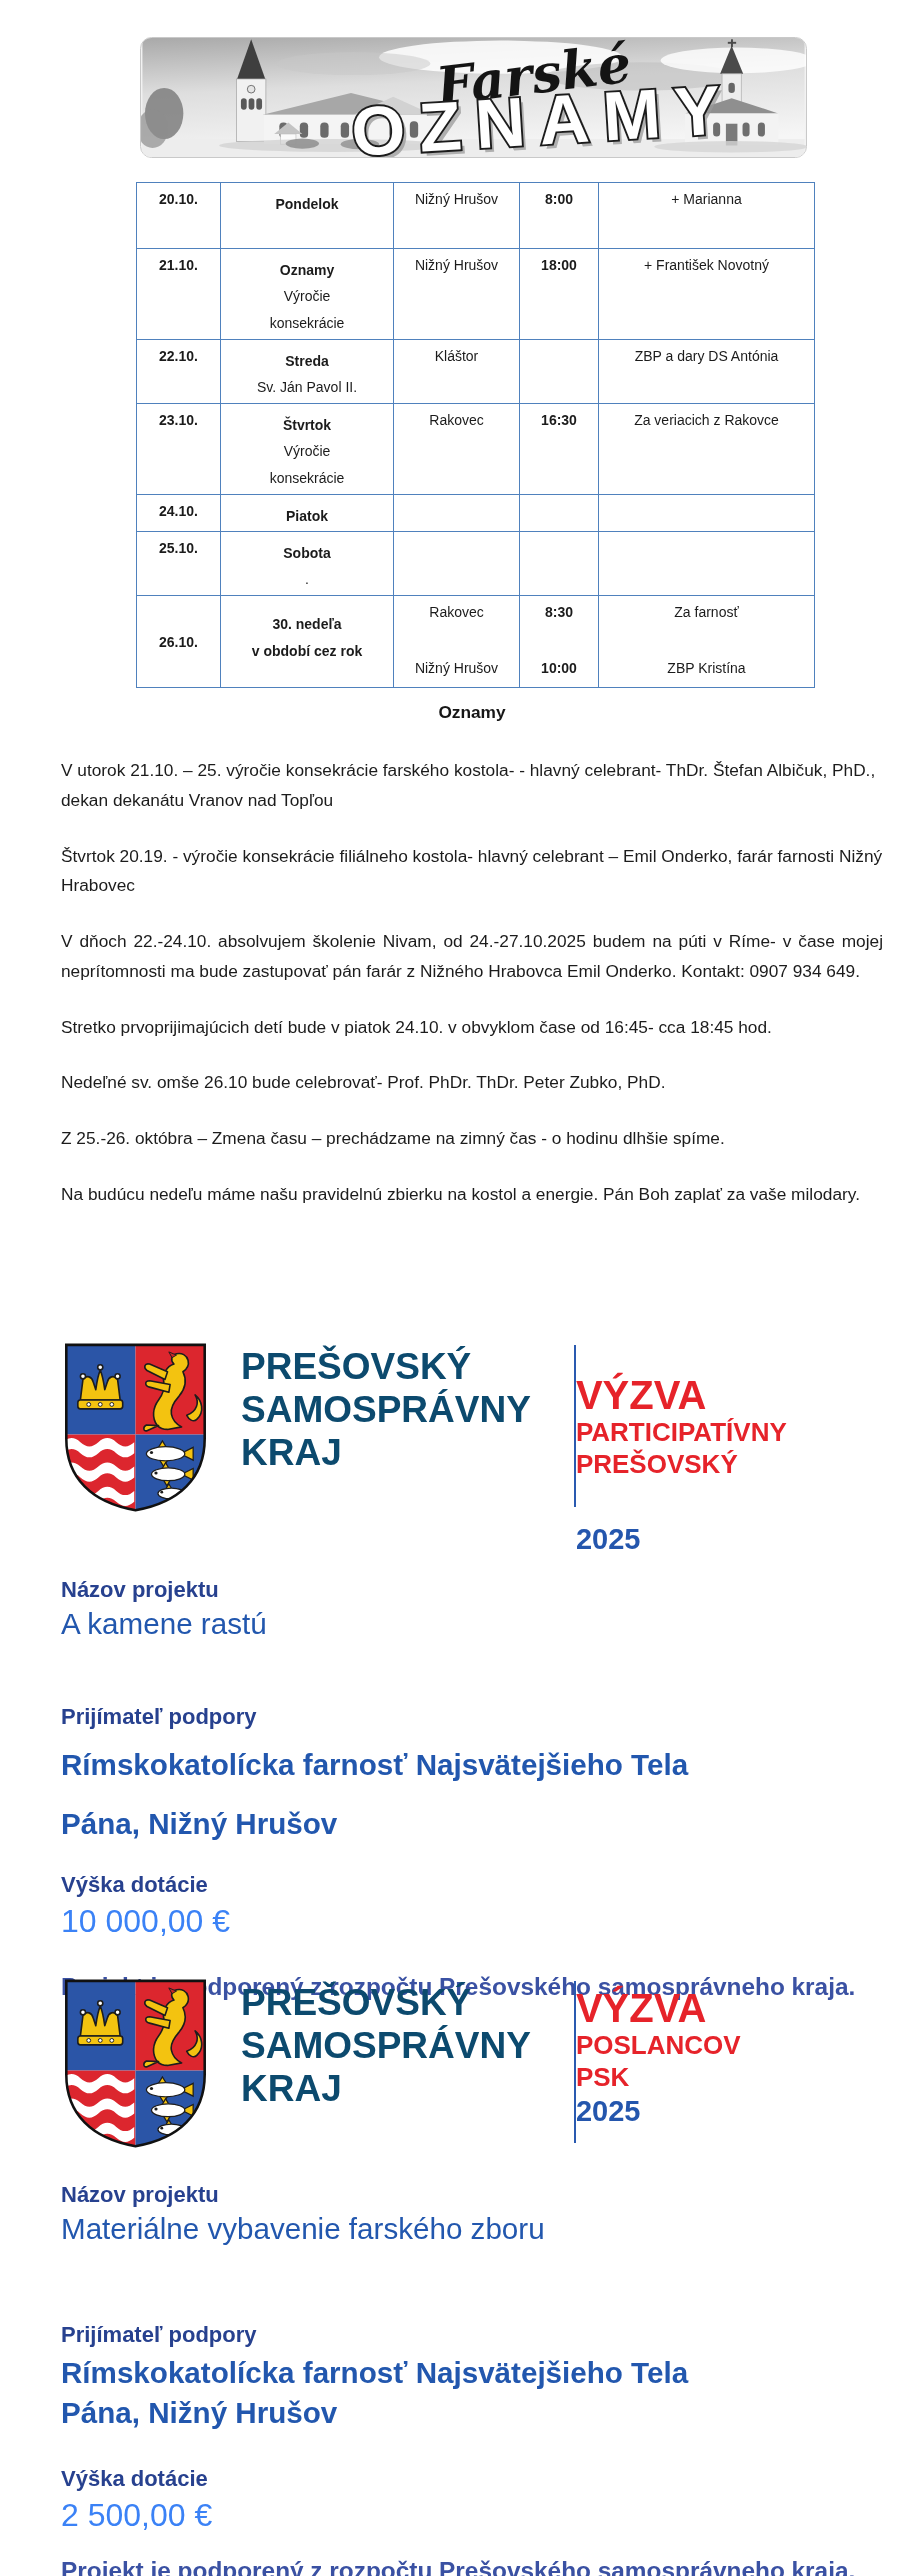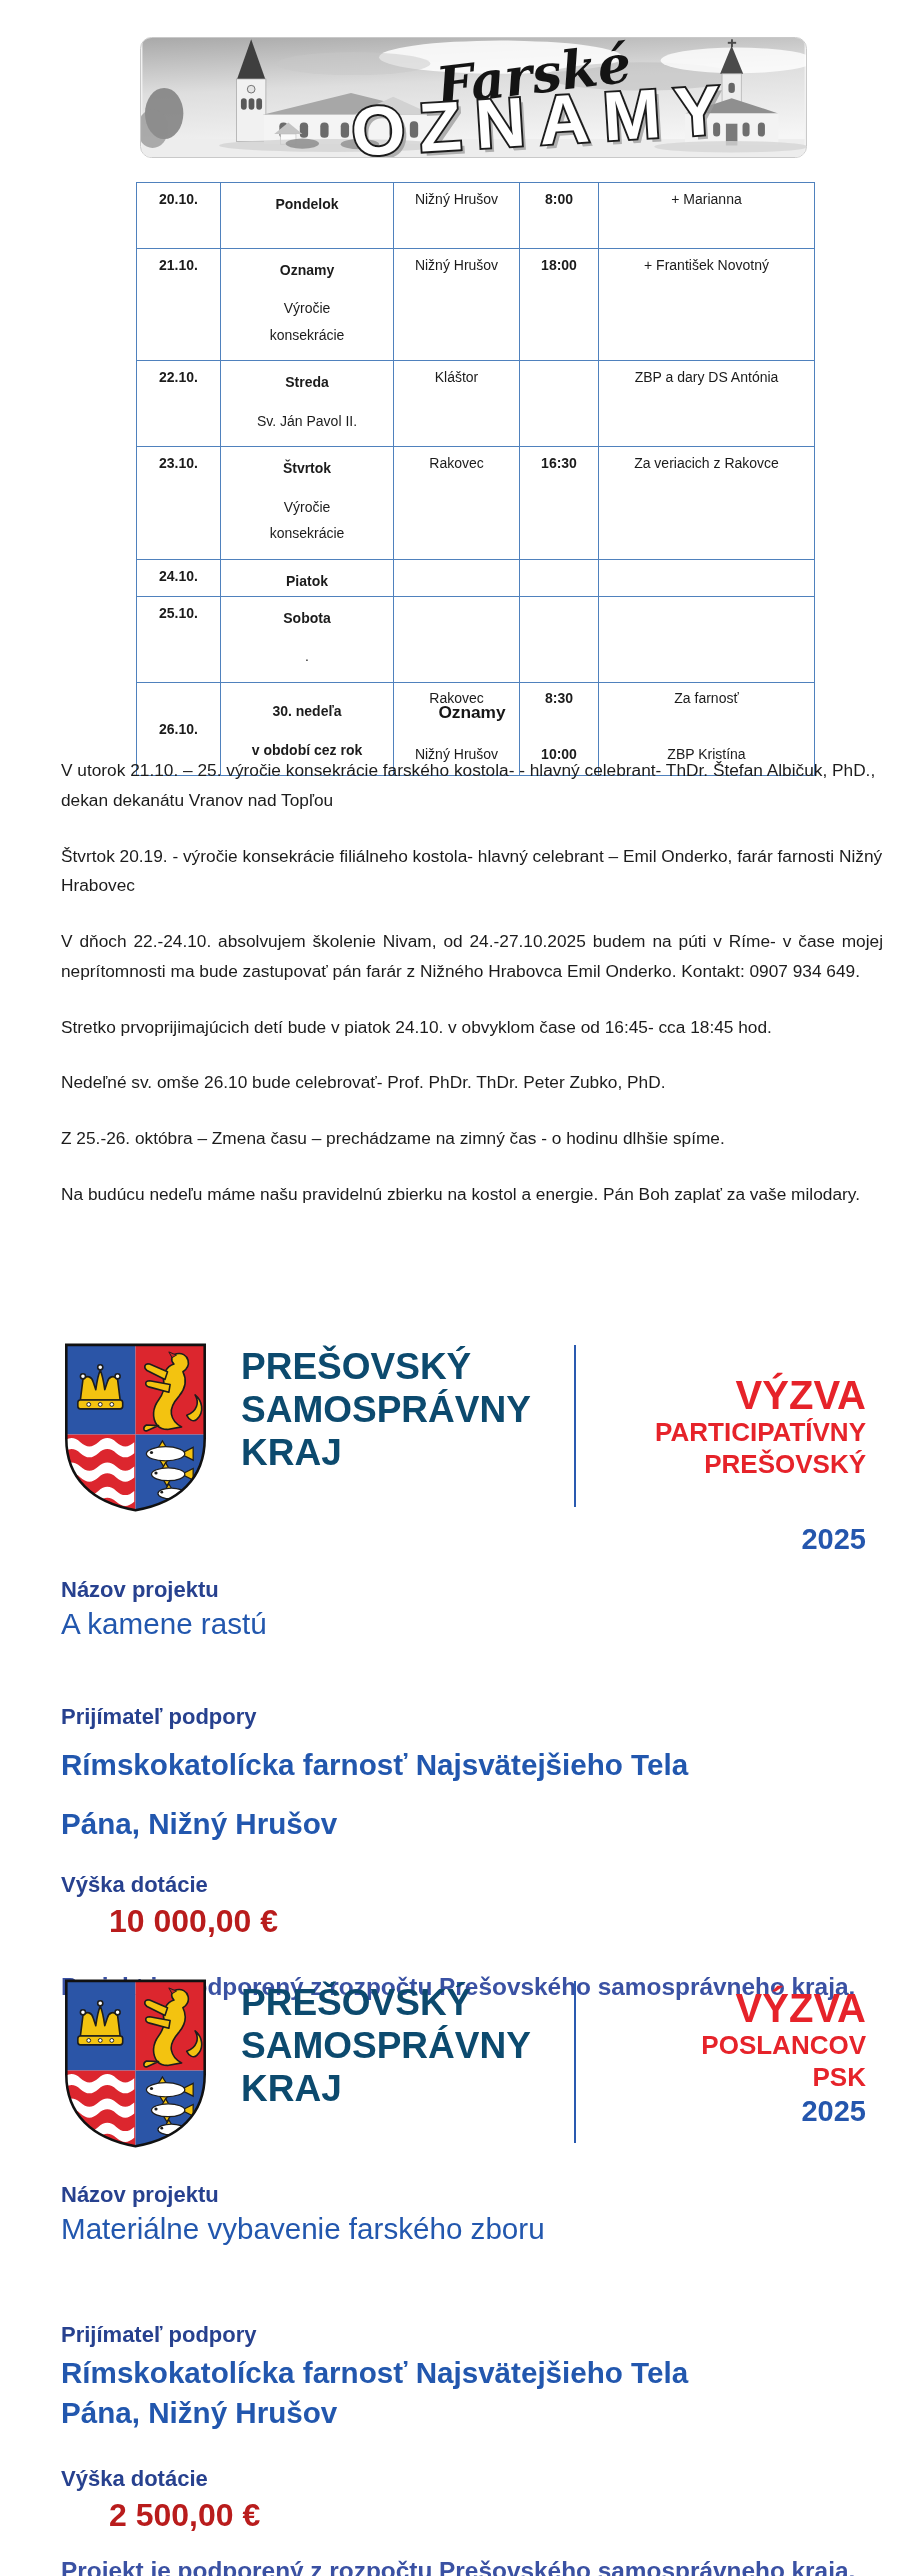--- a/index.html
+++ b/index.html
@@ -20,58 +20,58 @@
     border:1.9px solid #4f81bd;
   }
   table.schedule td{
     border:1.3px solid #4f81bd;vertical-align:top;text-align:center;
     font-size:14px;color:#1b1b1b;padding:7.7px 3.9px 0 3.9px;overflow:hidden;
   }
   tr.r1{height:66px} tr.r2{height:91px} tr.r3{height:64px}
   tr.r4{height:91px} tr.r5{height:37px}  tr.r6{height:64px} tr.r7{height:92px}
   .date-cell{font-weight:bold;}
   .day-cell{font-weight:bold;line-height:1.9;}
-  .day-note{font-weight:normal;max-width:119px;margin:12px auto;line-height:1.9;}
+  .day-note{font-weight:normal;max-width:119px;margin:0 auto;line-height:1.9;}
   .time-cell{font-weight:bold;}
   tr.r7 td.v-middle{vertical-align:middle;padding-top:0;}
   tr.r7 .day-cell{padding-top:15.4px;}
   tr.r7 .day-note{font-weight:bold;max-width:148px;}
   tr.r7 .stack{display:flex;flex-direction:column;justify-content:space-between;height:72px;}
   
   .announcements{position:absolute;left:61px;top:702px;width:822px;}
   .announcements h2{margin:0 0 33px 0;text-align:center;font-size:17.3px;color:#161616;}
   .announcements p{margin:0 0 26px 0;font-size:17.3px;line-height:1.72;color:#1c1c1c;}
   .announcements p.justify{text-align:justify;}
   
   .grant{position:absolute;left:61px;width:805px;}
   #grant1{top:1341px;} #grant2{top:1977px;}
   .logo-row{display:flex;height:179px;align-items:flex-start;}
   .coa{width:149px;flex:none;}
   .org{width:333px;margin-left:31px;padding-top:3.9px;
        font-size:37px;font-weight:bold;color:#0c4a6e;line-height:1.17;}
   .vdivider{width:1.9px;height:162px;background:#2a5ab0;margin-top:3.9px;flex:none;}
-  .call{flex:1;text-align:right;}
+  .call{flex:1;}
   #grant1 .call{padding-top:33px;}
   #grant2 .call{padding-top:10.3px;}
   .call .big{font-size:40px;font-weight:bold;color:#e6232a;line-height:1.08;}
   .call .mid{font-size:26px;font-weight:bold;color:#e6232a;line-height:1.22;}
   .call .year{font-size:29px;font-weight:bold;color:#2456ad;line-height:1.22;}
   #grant1 .call .year{margin-top:41px;}
   .lbl{font-size:22px;font-weight:bold;color:#27418f;}
   .project-name{font-size:29.6px;font-weight:normal;color:#2257ae;margin-top:3.9px;}
   #grant1 .project-label{margin-top:57px;}
   #grant2 .project-label{margin-top:26px;}
   #grant1 .recipient-label{margin-top:63px;}
   #grant2 .recipient-label{margin-top:76px;}
   .recipient{font-size:29.6px;font-weight:bold;color:#2257ae;margin-top:5.1px;}
   #grant1 .recipient{line-height:2.0;}
   #grant2 .recipient{line-height:1.35;}
   #grant1 .amount-label{margin-top:19px;}
   #grant2 .amount-label{margin-top:33px;}
-  .amount{font-size:32px;font-weight:bold;color:#b91c1c;margin-top:5.1px;margin-left:48px;}
+  .amount{font-size:32px;font-weight:normal;color:#3b82f6;margin-top:5.1px;}
   .grant-footer{font-size:24.4px;font-weight:bold;color:#3a51a3;}
   #grant1 .grant-footer{margin-top:33px;}
   #grant2 .grant-footer{margin-top:23px;}
 </style>
 </head>
 <body>
 
 <div class="page">
 
   <div class="banner">

